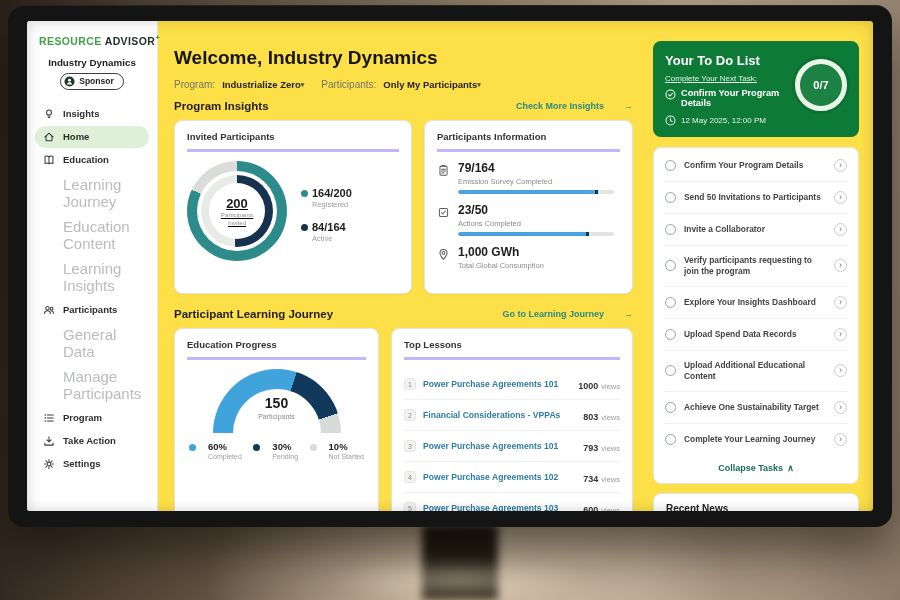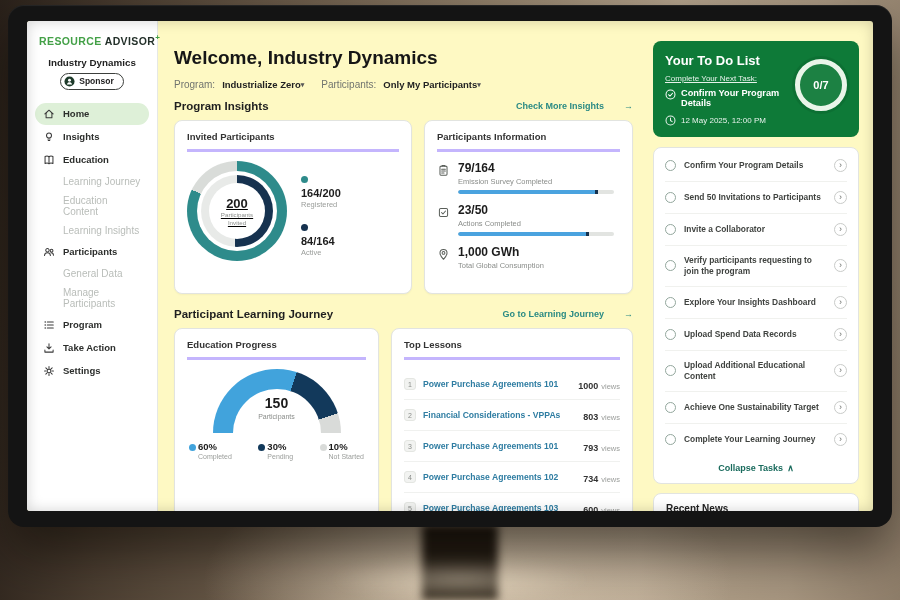--- a/index.html
+++ b/index.html
@@ -20,41 +20,41 @@
     position:absolute; left:330px; top:558px; width:260px; height:42px; border-radius:50%;
     background:radial-gradient(closest-side, rgba(240,225,200,.55), rgba(240,225,200,0));
     filter:blur(6px);
   }
   .monitor {
     position:absolute; left:8px; top:5px; width:884px; height:522px;
     background:#141414; border-radius:16px; padding:16px 19px;
     box-shadow:0 26px 50px rgba(10,6,2,.55), inset 0 1px 1px rgba(255,255,255,.08);
   }
   .screen {
-    position:relative; width:100%; height:100%; background:#fef9c3; border-radius:3px;
+    position:relative; width:100%; height:100%; background:#fde047; border-radius:3px;
     display:flex; overflow:hidden;
   }
   .screen::after{content:""; position:absolute; inset:0; pointer-events:none; box-shadow:inset 0 0 14px rgba(0,0,0,.18);}
 
   
   .sidebar { width:131px; background:#fff; border-right:1px solid #e6e8e4; padding:12px 0 0; flex-shrink:0; }
   .logo { padding:0 12px 6px; font-size:10.5px; font-weight:bold; letter-spacing:.4px; white-space:nowrap; }
   .logo-green { color:#43a047; }
   .logo-dark { color:#23302a; }
   .logo-plus { color:#43a047; font-size:8px; vertical-align:super; }
   .org { text-align:center; padding:4px 6px 8px; }
   .org-name { font-size:9.8px; font-weight:bold; color:#222; }
   .sponsor { display:inline-flex; align-items:center; gap:4px; margin-top:5px; padding:2px 9px 2px 3px;
     border:1px solid #3c3f3c; border-radius:10px; background:#fff; font-size:8.5px; font-weight:bold; color:#222; cursor:pointer; }
   nav { margin-top:4px; }
   .nav-item { display:flex; align-items:center; gap:8px; margin:1px 8px; padding:5px 8px;
     font-size:9.5px; font-weight:bold; color:#2c2e2c; border-radius:13px; cursor:pointer; }
   .nav-item.active { background:#def0d8; }
   .nav-item .nicon { width:12px; height:12px; display:inline-flex; }
-  .nav-sub { margin:0 8px; padding:4px 8px 4px 28px; font-size:10px; color:#b9bdb9; cursor:pointer; }
+  .nav-sub { margin:0 8px; padding:4px 8px 4px 28px; font-size:15px; color:#b9bdb9; cursor:pointer; }
 
   
   .main { flex:1; min-width:0; padding:14px 14px 0 16px; }
   h1 { font-size:19px; font-weight:bold; color:#161616; margin:12px 0 10px; }
   .filters { display:flex; align-items:center; gap:7px; margin-bottom:10px; }
   .flabel { font-size:10px; color:#70746f; }
   .fvalue { display:inline-flex; align-items:center; background:none; border:none;
     font-family:inherit; font-size:9.5px; font-weight:bold; color:#222; cursor:pointer; margin-right:10px; }
   .chev { font-size:7px; color:#555; }
   .sec-head { display:flex; align-items:center; justify-content:space-between; margin:8px 0 8px; }
@@ -67,21 +67,21 @@
 
   
   .card.invited { width:238px; flex-shrink:0; }
   .donut-row { display:flex; align-items:center; gap:14px; }
   .donut { width:100px; height:100px; border-radius:50%; display:flex; align-items:center; justify-content:center; flex-shrink:0;text-decoration:underline;}
   .d-gap { width:80px; height:80px; border-radius:50%; background:#fff; display:flex; align-items:center; justify-content:center; }
   .d-inner { width:72px; height:72px; border-radius:50%; display:flex; align-items:center; justify-content:center; }
   .d-center { width:56px; height:56px; border-radius:50%; background:#fff; display:flex; flex-direction:column; align-items:center; justify-content:center; text-align:center; }
   .d-val { font-size:13px; font-weight:bold; color:#1c1c1c; }
   .d-lab { font-size:6.2px; color:#8a8d8a; line-height:1.2; width:44px; }
-  .leg-item { display:flex; gap:4px; margin:7px 0 12px;flex-direction:column; }
+  .leg-item { display:flex; gap:4px; margin:7px 0 12px; }
   .leg-item:last-child{margin-bottom:0;}
   .dot { width:7px; height:7px; border-radius:50%; margin-top:3px; flex-shrink:0; }
   .leg-val { display:block; font-size:11px; font-weight:bold; color:#1d1d1d; }
   .leg-lab { display:block; font-size:7.5px; color:#9a9d9a; margin-top:1px; }
 
   
   .card.info { flex:1; }
   .stat { display:flex; gap:8px; margin-bottom:9px; }
   .sicon { width:13px; height:13px; margin-top:2px; flex-shrink:0; }
   .sbody { flex:1; }
@@ -92,21 +92,21 @@
   .pfill::after { content:""; position:absolute; right:0; top:0; width:3px; height:100%; background:#16324f; }
 
   
   .card.edu { width:205px; flex-shrink:0; }
   .gauge-wrap { position:relative; width:128px; height:64px; overflow:hidden; margin:6px auto 8px; }
   .gauge { width:128px; height:128px; border-radius:50%; }
   .g-hole { position:absolute; left:20px; top:20px; width:88px; height:88px; border-radius:50%; background:#fff; }
   .g-val { position:absolute; left:0; right:0; top:26px; text-align:center; font-size:14px; font-weight:bold; color:#1a1a1a; }
   .g-lab { position:absolute; left:0; right:0; top:44px; text-align:center; font-size:7px; color:#8a8d8a; }
   .g-legend { display:flex; justify-content:space-between; padding:0 2px; }
-  .gl-item { display:flex; gap:2px; }
+  .gl-item { display:flex; gap:12px; }
   .gl-pct { font-size:9.5px; font-weight:bold; color:#1c1c1c; display:block;}
   .gl-lab { font-size:7px; color:#9a9d9a; display:block; margin-top:1px; }
 
   
   .card.lessons { flex:1; }
   .lesson-row { display:flex; align-items:center; gap:7px; padding:6px 0; border-bottom:1px solid #f0f1ef; }
   .lesson-row:last-child { border-bottom:none; }
   .rank { width:12px; height:12px; background:#f2f3f1; border:1px solid #e4e6e2; border-radius:3px;
     font-size:7px; color:#8a8d8a; display:flex; align-items:center; justify-content:center; flex-shrink:0;}
   .l-title { flex:1; font-size:8.6px; font-weight:bold; color:#2f7da2; white-space:nowrap; overflow:hidden; text-overflow:ellipsis; cursor:pointer; }
@@ -158,37 +158,37 @@
           <button class="sponsor">
             <svg width="11" height="11" viewBox="0 0 12 12">
                 <circle cx="6" cy="6" r="5.5" fill="#1d3a2a"></circle>
                 <circle cx="6" cy="4.7" r="1.6" fill="#fff"></circle>
                 <path d="M3.2 9.3c.3-1.7 1.6-2.4 2.8-2.4s2.5.7 2.8 2.4Z" fill="#fff"></path>
               </svg>
             <span>Sponsor</span>
           </button>
         </div>
         <nav>
+          <div class="nav-item">
+            <span class="nicon">
+                <svg class="ic" viewBox="0 0 14 14">
+                  <circle cx="7" cy="5.2" r="2.9"></circle>
+                  <path d="M5.7 9.3h2.6M6.1 11h1.8"></path>
+                </svg>
+              </span>
+            <span>Insights</span>
+          </div>
           <div class="nav-item active">
             <span class="nicon">
                 <svg class="ic" viewBox="0 0 14 14">
                   <path d="M2.2 7 7 2.6 11.8 7"></path>
                   <path d="M3.6 6v5.4h6.8V6"></path>
                 </svg>
               </span>
             <span>Home</span>
-          </div>
-          <div class="nav-item">
-            <span class="nicon">
-                <svg class="ic" viewBox="0 0 14 14">
-                  <circle cx="7" cy="5.2" r="2.9"></circle>
-                  <path d="M5.7 9.3h2.6M6.1 11h1.8"></path>
-                </svg>
-              </span>
-            <span>Insights</span>
           </div>
           <div class="nav-item">
             <span class="nicon">
                 <svg class="ic" viewBox="0 0 14 14">
                   <path d="M7 3.2C5.8 2.2 3.8 2.2 2.4 2.9V11c1.4-.7 3.4-.7 4.6.3 1.2-1 3.2-1 4.6-.3V2.9C10.2 2.2 8.2 2.2 7 3.2Z"></path>
                   <path d="M7 3.2v8.1"></path>
                 </svg>
               </span>
             <span>Education</span>
           </div>

